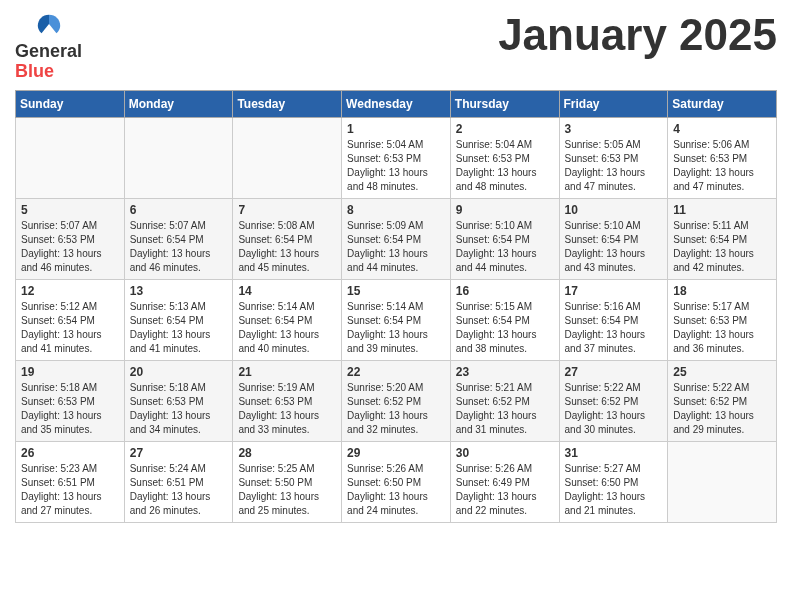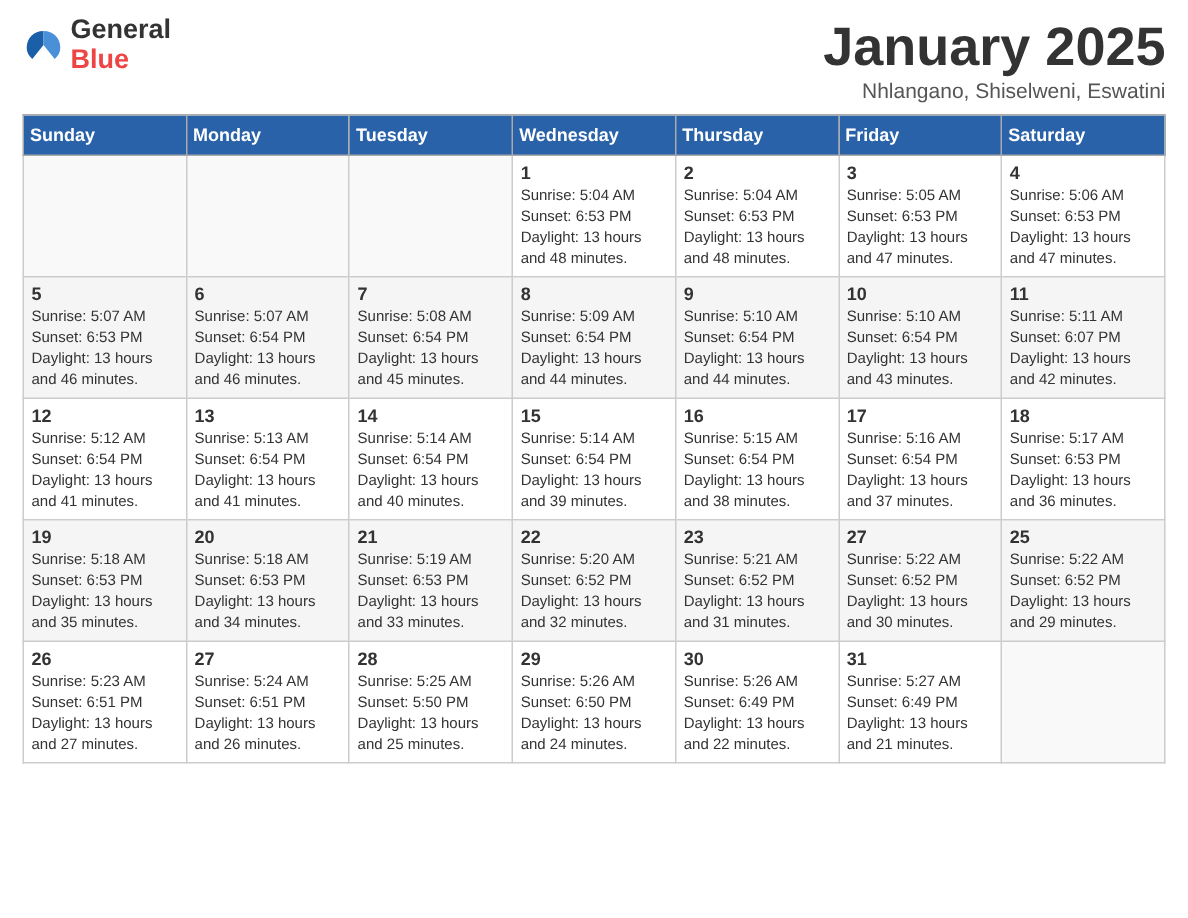--- a/index.html
+++ b/index.html
@@ -13,37 +13,38 @@
     .header {
       display: flex;
       justify-content: space-between;
       align-items: flex-start;
       margin-bottom: 8px;
     }
     .logo {
       display: flex;
       align-items: center;
       gap: 4px;
+      flex-direction: column;
     }
     .logo-text {
       font-size: 18px;
       font-weight: bold;
       line-height: 1.1;
     }
     .logo-general { color: #333; }
     .logo-blue { color: #ef4444; }
     .logo-icon {
       width: 28px;
       height: 28px;
     }
     .title-block {
       text-align: right;
     }
     .title-block h1 {
-      font-size: 36px;
+      font-size: 44px;
       font-weight: bold;
       color: #333;
     }
     .title-block h2 {
       font-size: 14px;
       color: #555;
       font-weight: normal;
     }
     table {
       width: 100%;
@@ -95,21 +96,20 @@
       <path d="M15 5 C8 5 3 10 3 17 C3 20 4.5 23 7 25 L15 15 Z" fill="#1a5fa8"></path>
       <path d="M15 5 C22 5 27 10 27 17 C27 20 25.5 23 23 25 L15 15 Z" fill="#4a90d9"></path>
     </svg>
     <div class="logo-text">
       <span class="logo-general">General</span><br>
       <span class="logo-blue">Blue</span>
     </div>
   </div>
   <div class="title-block">
     <h1>January 2025</h1>
-    <h2>Nhlangano, Shiselweni, Eswatini</h2>
   </div>
 </div>
 
 <table>
   <thead>
     <tr>
     <th>Sunday</th>
         <th>Monday</th>
         <th>Tuesday</th>
         <th>Wednesday</th>
@@ -191,21 +191,21 @@
         <td>
           <span class="day-num">10</span>
           <div class="day-info" style="white-space: pre-line;">Sunrise: 5:10 AM
 Sunset: 6:54 PM
 Daylight: 13 hours
 and 43 minutes.</div>
         </td>
         <td>
           <span class="day-num">11</span>
           <div class="day-info" style="white-space: pre-line;">Sunrise: 5:11 AM
-Sunset: 6:07 PM
+Sunset: 6:54 PM
 Daylight: 13 hours
 and 42 minutes.</div>
         </td>
       </tr>
       <tr>
         <td>
           <span class="day-num">12</span>
           <div class="day-info" style="white-space: pre-line;">Sunrise: 5:12 AM
 Sunset: 6:54 PM
 Daylight: 13 hours
@@ -337,20 +337,20 @@
         <td>
           <span class="day-num">30</span>
           <div class="day-info" style="white-space: pre-line;">Sunrise: 5:26 AM
 Sunset: 6:49 PM
 Daylight: 13 hours
 and 22 minutes.</div>
         </td>
         <td>
           <span class="day-num">31</span>
           <div class="day-info" style="white-space: pre-line;">Sunrise: 5:27 AM
-Sunset: 6:49 PM
+Sunset: 6:50 PM
 Daylight: 13 hours
 and 21 minutes.</div>
         </td>
         <td class="empty"></td>
       </tr>
     </tbody>
 </table>
 
 </body></html>

